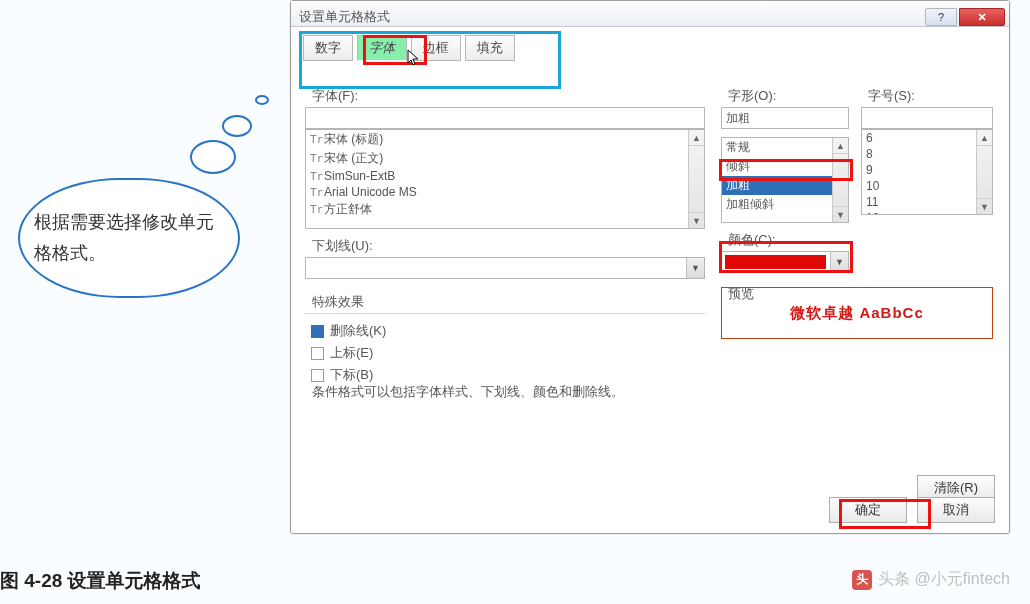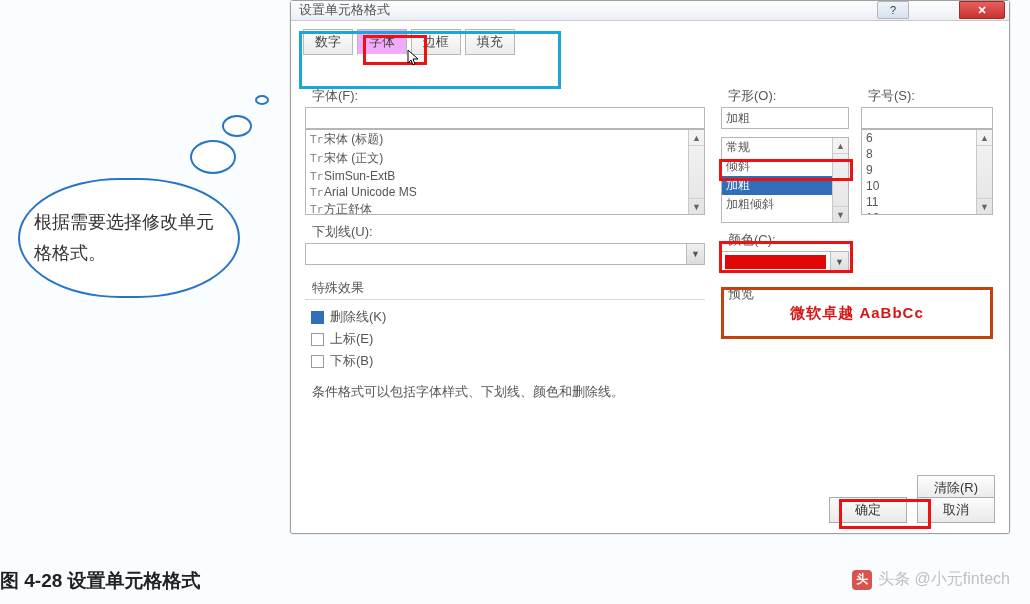--- a/index.html
+++ b/index.html
@@ -25,36 +25,36 @@
     background:#fff; display:flex; align-items:center; justify-content:center;
     padding:14px; text-align:left; font-size:18px; color:#333; line-height:1.7;
   }
   
   .dialog {
     position:absolute; left:290px; top:0; width:720px; height:534px;
     background:#fff; border:1px solid #9f9f9f; border-radius:3px;
     box-shadow:0 0 0 1px rgba(0,0,0,0.05);
   }
   .titlebar {
-    height:20px; background:linear-gradient(#fdfdfe,#ebeff5);
-    border-bottom:1px solid #c9c9c9; display:flex; align-items:flex-start;
-    padding:0 4px 0 8px; font-size:13px; color:#555;gap:48px;
+    height:26px; background:linear-gradient(#fdfdfe,#ebeff5);
+    border-bottom:1px solid #c9c9c9; display:flex; align-items:flex-end;
+    padding:0 4px 0 8px; font-size:13px; color:#555;
   }
   .titlebar .spacer { flex:1; }
   .tb-btn { width:32px; height:18px; margin-left:2px; border:1px solid #b6b6b6;
     display:inline-flex; align-items:center; justify-content:center; font-size:11px;}
   .tb-help { background:linear-gradient(#f0f4fa,#d6e1f1); color:#334; border-radius:2px 0 0 2px;}
   .tb-close { background:linear-gradient(#e8605c,#c73230); color:#fff; border-color:#a02826; border-radius:0 2px 2px 0; width:46px; font-weight:bold;}
   .tabbar { position:relative; margin:8px 0 0 12px; height:34px; }
   .tab {
     display:inline-block; min-width:50px; height:26px; line-height:24px;
     text-align:center; background:linear-gradient(#fdfdfd,#ececec);
     border:1px solid #b8b8b8; font-size:13px; color:#444; padding:0 4px;
   }
-  .tab.active { background:#f0abfc; border-bottom-color:#fff; }
+  .tab.active { background:#86efac; border-bottom-color:#fff;font-style:italic; }
   .annot-blue { position:absolute; border:3px solid #19a6d8; pointer-events:none; }
   .annot-red { position:absolute; border:3px solid #e11; pointer-events:none; }
   .form-area { position:absolute; left:14px; top:86px; right:14px; bottom:46px; }
   .lbl { font-size:13px; color:#555;margin-left:7px; }
   .listbox {
     border:1px solid #b6b6b6; background:#fff; font-size:12px; color:#555;
     overflow:hidden; position:relative;
   }
   .listbox .sb { position:absolute; right:0; top:0; bottom:0; width:16px;
     background:linear-gradient(#f4f4f4,#e4e4e4); border-left:1px solid #c8c8c8;}
@@ -67,21 +67,21 @@
     height:22px; border:1px solid #b6b6b6; background:#fff; position:relative;
   }
   .combo .cbtn { position:absolute; right:0; top:0; bottom:0; width:18px;
     background:linear-gradient(#f0f0f0,#dcdcdc); border-left:1px solid #bdbdbd;
     display:flex; align-items:center; justify-content:center; font-size:9px; color:#555;}
   .combo .swatch-red { position:absolute; left:3px; top:3px; right:22px; bottom:3px; background:#e20707;}
   .chk { display:flex; align-items:center; gap:6px; font-size:13px; color:#555; margin:4px 0 2px 6px;}
   .chk .box { width:13px; height:13px; border:1px solid #9a9a9a; background:#fff; display:inline-block;}
   .chk .box.filled { background:#2f6fb8; border-color:#2f6fb8;}
   .preview {
-    border:3px solid #c2410c; height:52px; display:flex; align-items:center;
+    border:1px solid #c2410c; height:52px; display:flex; align-items:center;
     justify-content:center; font-size:15px; color:#d41616; font-weight:bold; letter-spacing:1px;
   }
   .btn {
     display:inline-block; min-width:78px; height:26px; line-height:24px;
     text-align:center; background:linear-gradient(#fdfdfd,#e9e9e9);
     border:1px solid #adadad; font-size:13px; color:#333; padding:0 12px;
   }
   .caption {
     position:absolute; left:0; right:0; bottom:10px; text-align:left;
     font-size:19px; font-weight:700; color:#222;
@@ -118,21 +118,21 @@
     <span class="tab active">字体</span>
     <span class="tab">边框</span>
     <span class="tab">填充</span>
   </div>
 
   <div class="form-area">
 
     <div style="position:absolute; left:0; top:0; width:400px;">
       <div class="lbl">字体(F):</div>
       <div class="combo" style="margin-top:2px;"></div>
-      <div class="listbox" style="height:86px; margin-top:0;">
+      <div class="listbox" style="height:100px; margin-top:0;">
         <div class="item"><span class="tt-icon">Tr</span><span>宋体 (标题)</span></div>
         <div class="item"><span class="tt-icon">Tr</span><span>宋体 (正文)</span></div>
         <div class="item"><span class="tt-icon">Tr</span><span>SimSun-ExtB</span></div>
         <div class="item"><span class="tt-icon">Tr</span><span>Arial Unicode MS</span></div>
         <div class="item"><span class="tt-icon">Tr</span><span>方正舒体</span></div>
 
         <div class="sb">
             <div class="arrow">▲</div>
             <div class="arrow dn">▼</div>
           </div>

